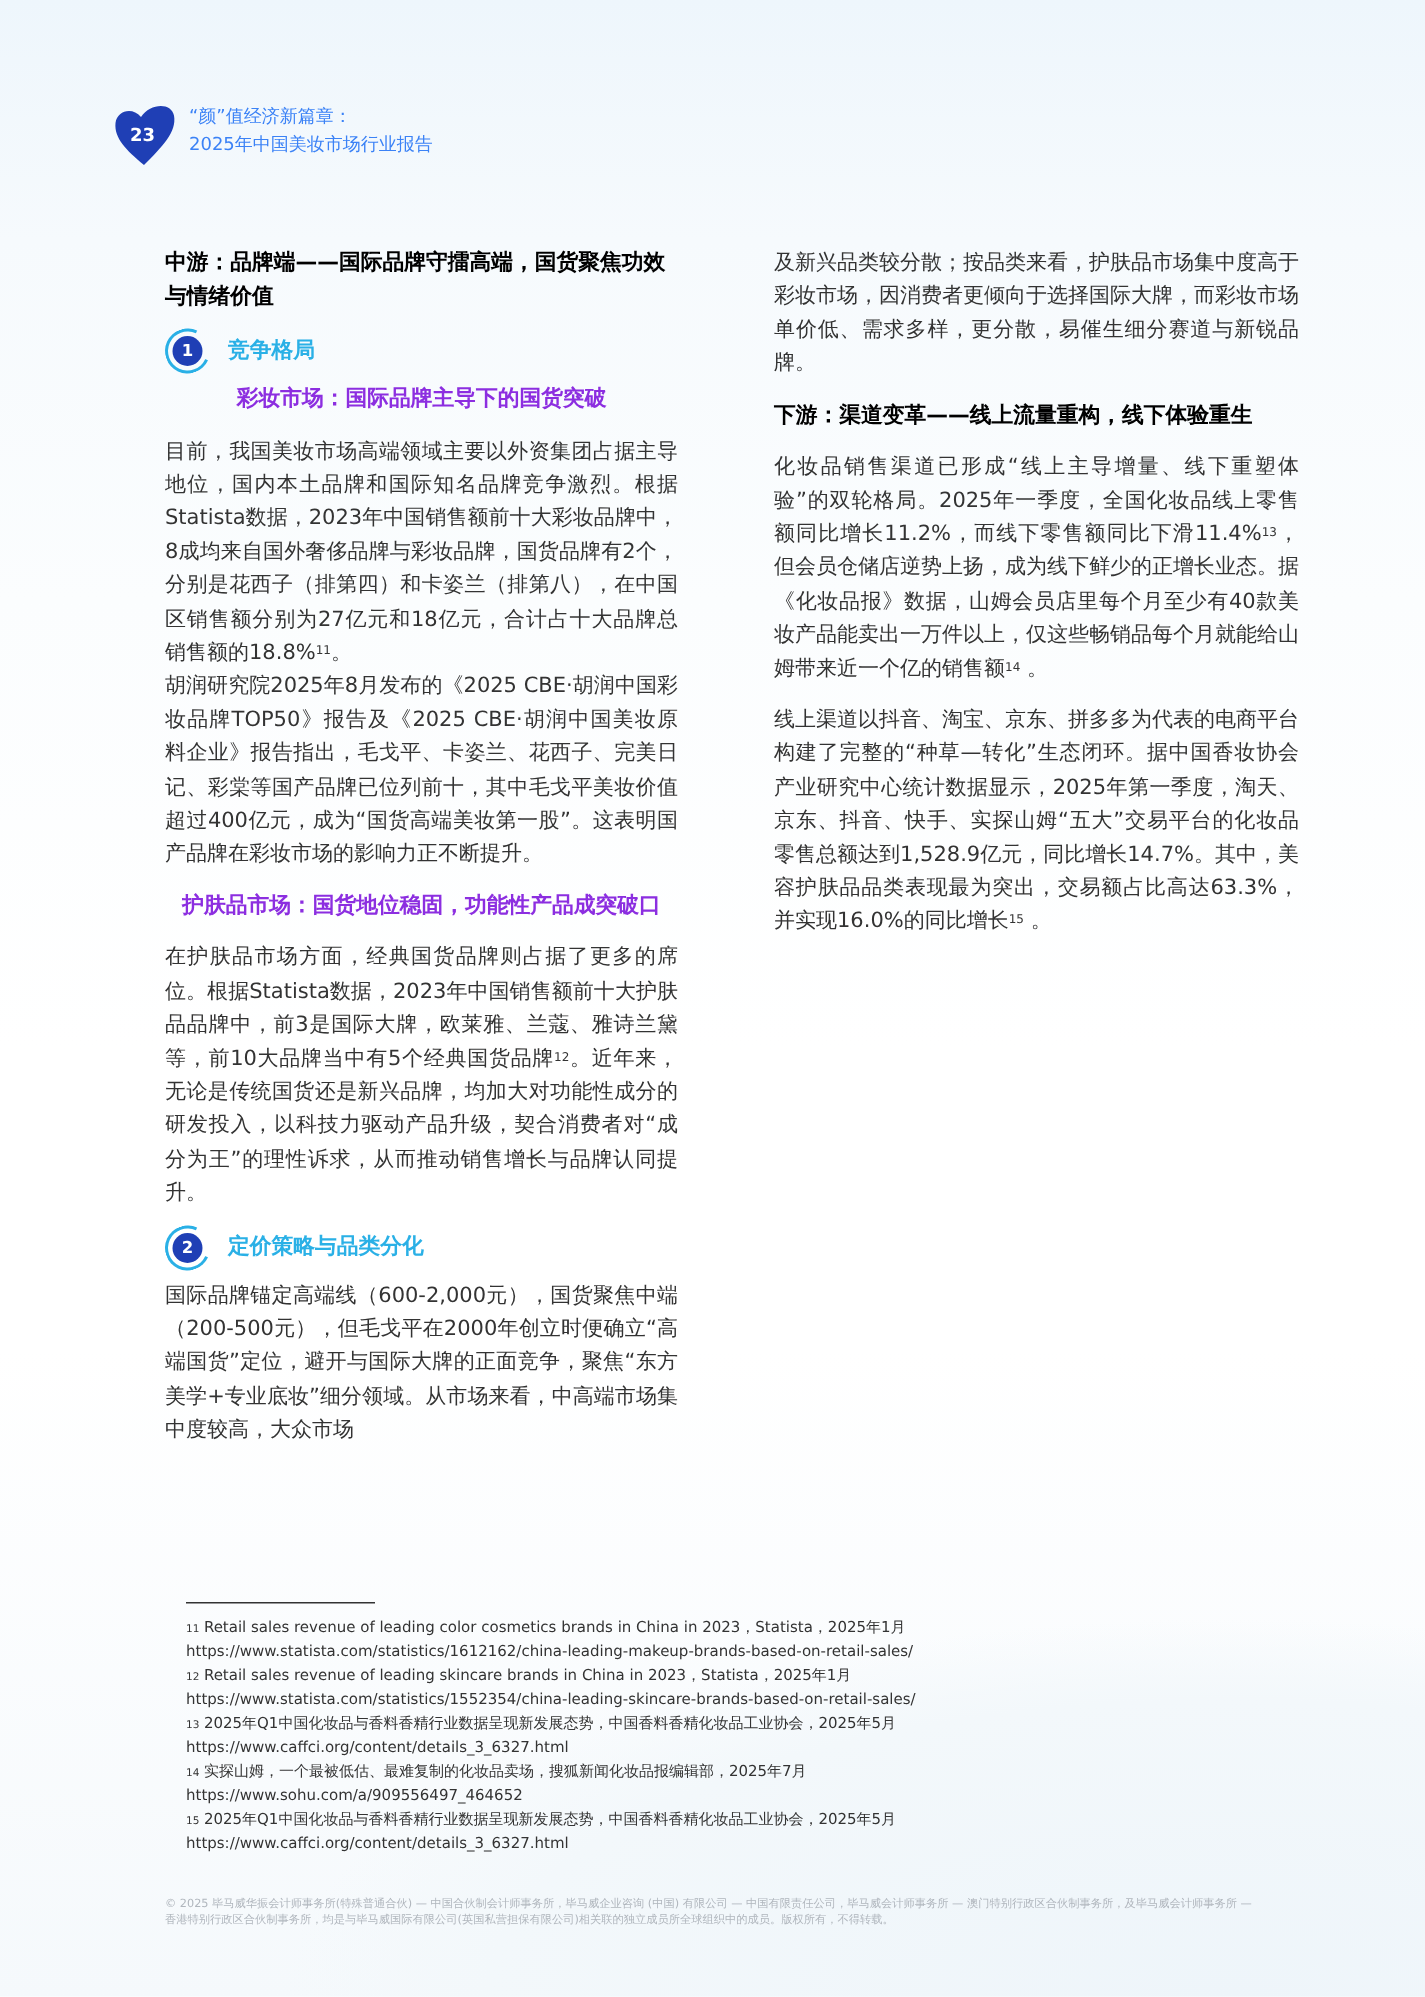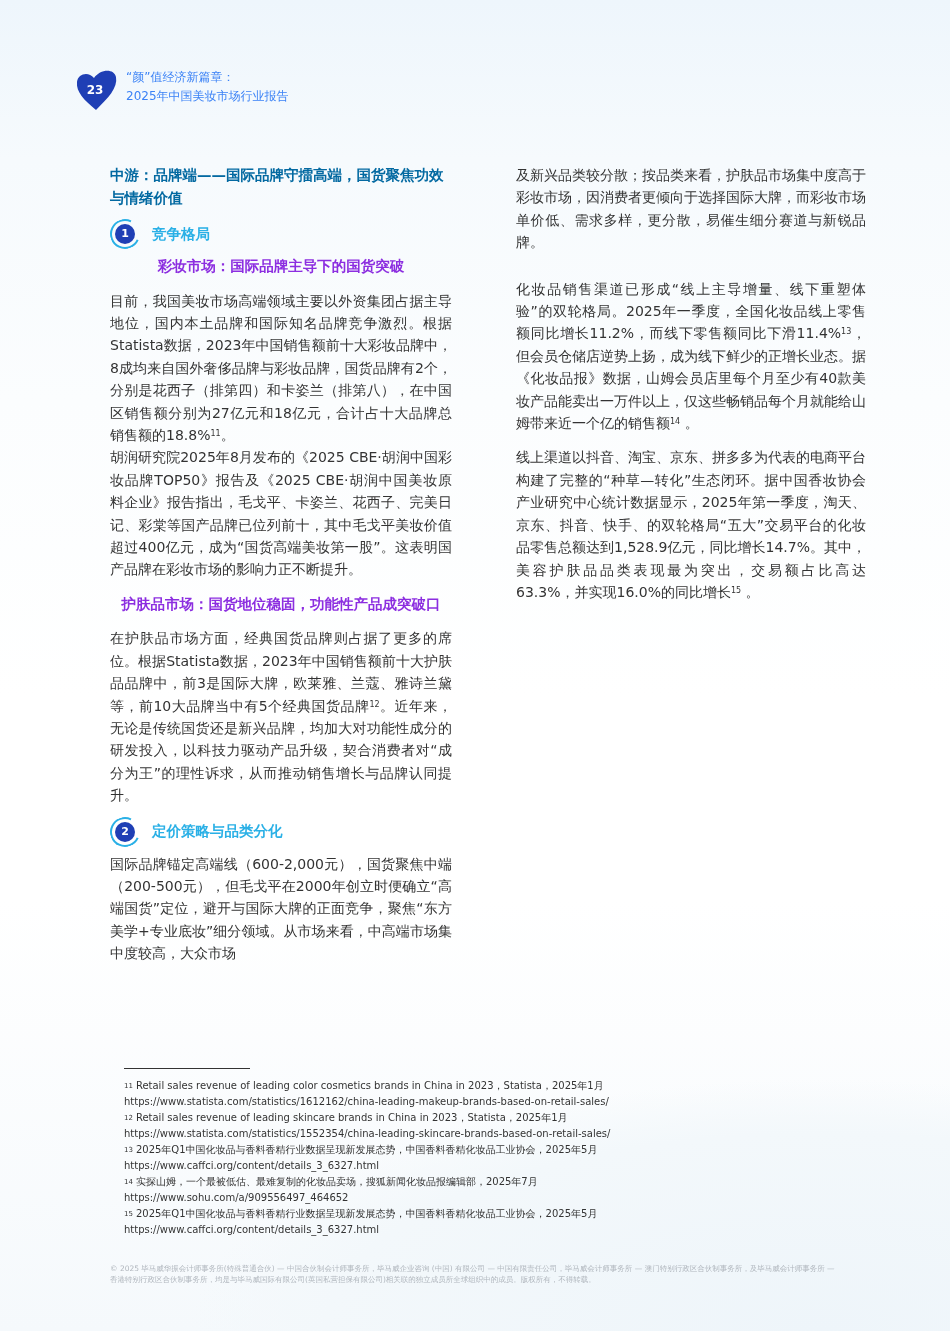--- a/index.html
+++ b/index.html
@@ -16,21 +16,21 @@
   }
   .header { position:absolute; left:74px; top:68px; height:48px; display:flex; align-items:flex-start; }
   .heart { position:relative; width:46px; height:44px; }
   .heart svg { position:absolute; left:0; top:0; }
   .heart .num { position:absolute; left:0; width:42px; top:15px; text-align:center; color:#fff; font-size:12px; font-weight:bold; }
   .header-text { margin-left:6px; font-size:12px; color:#3b82f6; line-height:19px; }
 
   .col { position:absolute; top:164px; font-size:14px; line-height:22.4px; color:#333; }
   .col-left { left:110px; width:342px; }
   .col-right { left:502px; width:350px;margin-left:14px; }
-  .h-blue { color:#0369a1; font-weight:bold; font-size:14.5px; line-height:22.5px; margin:0; }
+  .h-blue { color:#000000; font-weight:bold; font-size:14.5px; line-height:22.5px; margin:0; }
   .h-purple { color:#8c2ee0; font-weight:bold; font-size:14.5px; line-height:22.5px; margin:0;text-align:center; }
   .sub-head { display:flex; align-items:center; height:34px; margin:8px 0 4px 0; }
   .badge { position:relative; width:30px; height:30px; margin-right:12px; }
   .badge .ring { position:absolute; left:0; top:0; width:26px; height:26px; border-radius:50%; border:2px solid #2ab0e6; border-right-color:transparent; transform:rotate(-20deg); }
   .badge .dot { position:absolute; left:5px; top:5px; width:20px; height:20px; border-radius:50%; background:#1f3fb5; color:#fff; font-size:11px; font-weight:bold; text-align:center; line-height:20px; }
   .sub-title { color:#2ab0e6; font-weight:bold; font-size:14.5px; }
   p { margin:0; text-align:justify; }
   .para-gap { height:12px; }
   sup { font-size:8px; vertical-align:top; position:relative; top:-1px; }
 
@@ -84,24 +84,25 @@
       <div class="dot">2</div>
     </div>
     <span class="sub-title">定价策略与品类分化</span>
   </div>
   <p>国际品牌锚定高端线（600-2,000元），国货聚焦中端（200-500元），但毛戈平在2000年创立时便确立“高端国货”定位，避开与国际大牌的正面竞争，聚焦“东方美学+专业底妆”细分领域。从市场来看，中高端市场集中度较高，大众市场</p>
 </div>
 
 <div class="col col-right">
   <p>及新兴品类较分散；按品类来看，护肤品市场集中度高于彩妆市场，因消费者更倾向于选择国际大牌，而彩妆市场单价低、需求多样，更分散，易催生细分赛道与新锐品牌。</p>
   <div class="para-gap"></div>
+  <h2 class="h-blue">下游：渠道变革——线上流量重构，线下体验重生</h2>
   <div class="para-gap"></div>
   <p><span>化妆品销售渠道已形成“线上主导增量、线下重塑体验”的双轮格局。2025年一季度，全国化妆品线上零售额同比增长11.2%，而线下零售额同比下滑11.4%</span><sup>13</sup><span>，但会员仓储店逆势上扬，成为线下鲜少的正增长业态。据《化妆品报》数据，山姆会员店里每个月至少有40款美妆产品能卖出一万件以上，仅这些畅销品每个月就能给山姆带来近一个亿的销售额</span><sup>14</sup><span> 。</span></p>
   <div class="para-gap"></div>
-  <p><span>线上渠道以抖音、淘宝、京东、拼多多为代表的电商平台构建了完整的“种草—转化”生态闭环。据中国香妆协会产业研究中心统计数据显示，2025年第一季度，淘天、京东、抖音、快手、的双轮格局“五大”交易平台的化妆品零售总额达到1,528.9亿元，同比增长14.7%。其中，美容护肤品品类表现最为突出，交易额占比高达63.3%，并实现16.0%的同比增长</span><sup>15</sup><span> 。</span></p>
+  <p><span>线上渠道以抖音、淘宝、京东、拼多多为代表的电商平台构建了完整的“种草—转化”生态闭环。据中国香妆协会产业研究中心统计数据显示，2025年第一季度，淘天、京东、抖音、快手、实探山姆“五大”交易平台的化妆品零售总额达到1,528.9亿元，同比增长14.7%。其中，美容护肤品品类表现最为突出，交易额占比高达63.3%，并实现16.0%的同比增长</span><sup>15</sup><span> 。</span></p>
 </div>
 
 <div class="footnotes">
   <div class="fn-rule"></div>
   <div><span class="fn-num">11</span><span>Retail sales revenue of leading color cosmetics brands in China in 2023，Statista，2025年1月</span></div>
   <div>https://www.statista.com/statistics/1612162/china-leading-makeup-brands-based-on-retail-sales/</div>
   <div><span class="fn-num">12</span><span>Retail sales revenue of leading skincare brands in China in 2023，Statista，2025年1月</span></div>
   <div>https://www.statista.com/statistics/1552354/china-leading-skincare-brands-based-on-retail-sales/</div>
   <div><span class="fn-num">13</span><span>2025年Q1中国化妆品与香料香精行业数据呈现新发展态势，中国香料香精化妆品工业协会，2025年5月</span></div>
   <div>https://www.caffci.org/content/details_3_6327.html</div>

